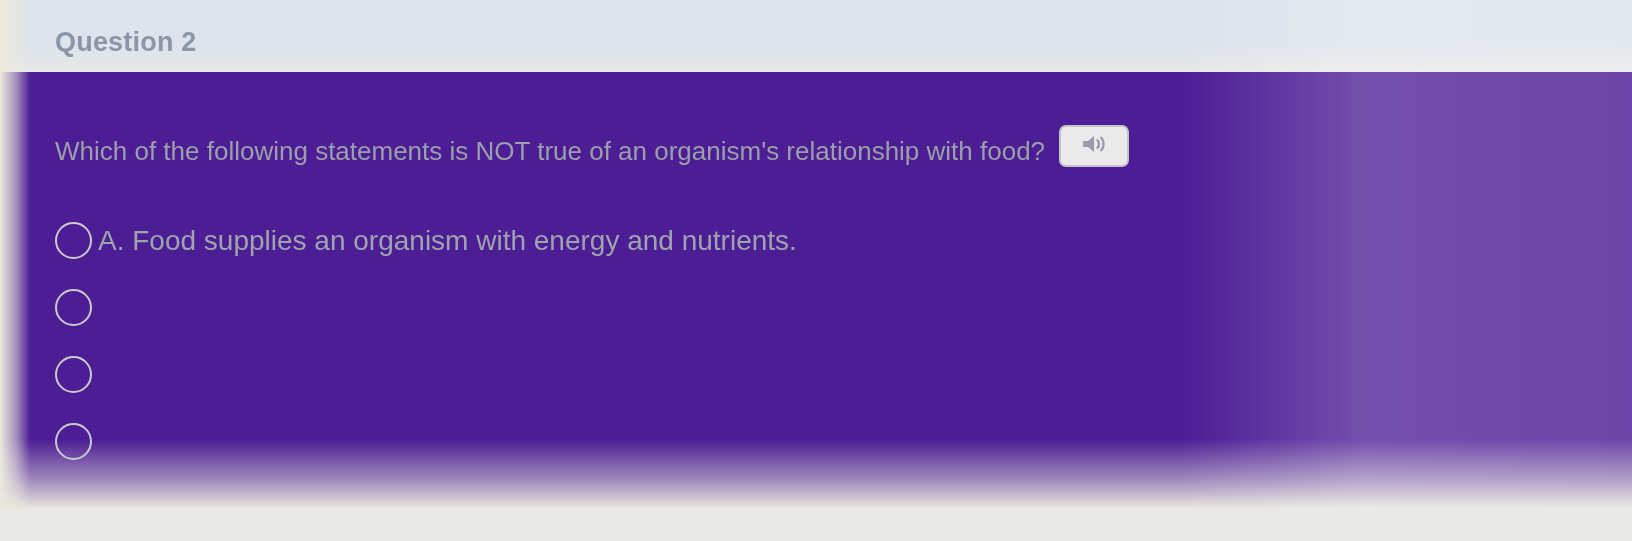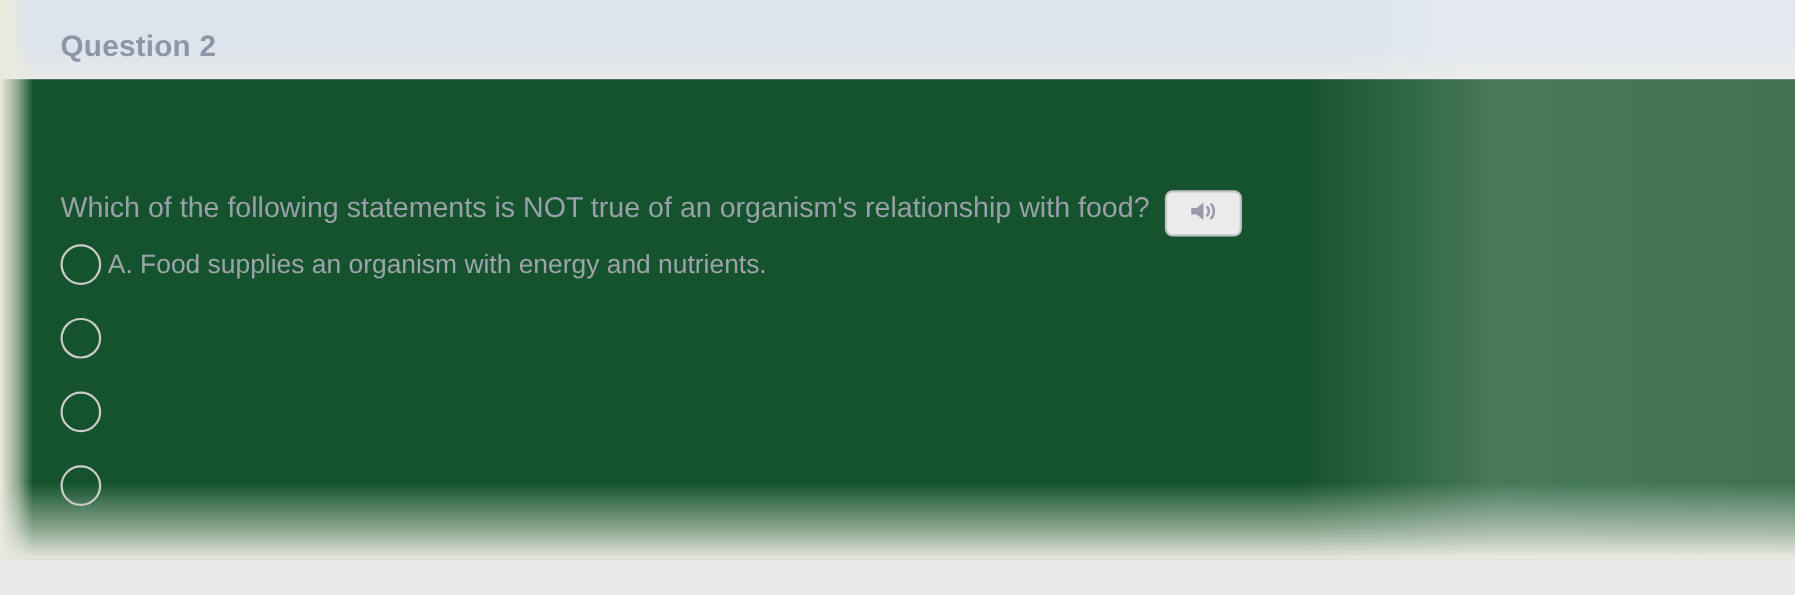--- a/index.html
+++ b/index.html
@@ -12,21 +12,21 @@
     overflow: hidden;
     font-family: "Liberation Sans", sans-serif;
     background: #e9e9e8;
   }
 
   
   #screen {
     position: relative;
     width: 1632px;
     height: 509px;
-    background: #14532d;
+    background: #4c1d95;
     overflow: hidden;
   }
 
   
   .top-band {
     position: absolute;
     left: 0;
     top: 0;
     width: 1632px;
     height: 72px;
@@ -78,23 +78,22 @@
     color: #8d96a6;
     letter-spacing: 0.2px;
     filter: blur(0.45px);
   }
 
   .prompt-row {
     position: absolute;
     left: 55px;
     top: 125px;
     display: flex;
-    align-items: flex-start;
+    align-items: flex-end;
     gap: 14px;
-    margin-top: 48px;
   }
 
   .prompt-text {
     font-size: 26px;
     color: #9aa0a9;
     font-weight: 500;
     white-space: nowrap;
     filter: blur(0.4px);
   }
 
@@ -134,21 +133,21 @@
     height: 37px;
     min-width: 37px;
     border: 2px solid #cbcbcb;
     border-radius: 50%;
     box-sizing: border-box;
     background: transparent;
     filter: blur(0.45px);
   }
 
   .option-label {
-    font-size: 24px;
+    font-size: 28px;
     color: #9ea4ac;
     font-weight: 500;
     white-space: nowrap;
     filter: blur(0.45px);
   }
 </style>
 </head>
 <body>
 
 <div id="screen">

